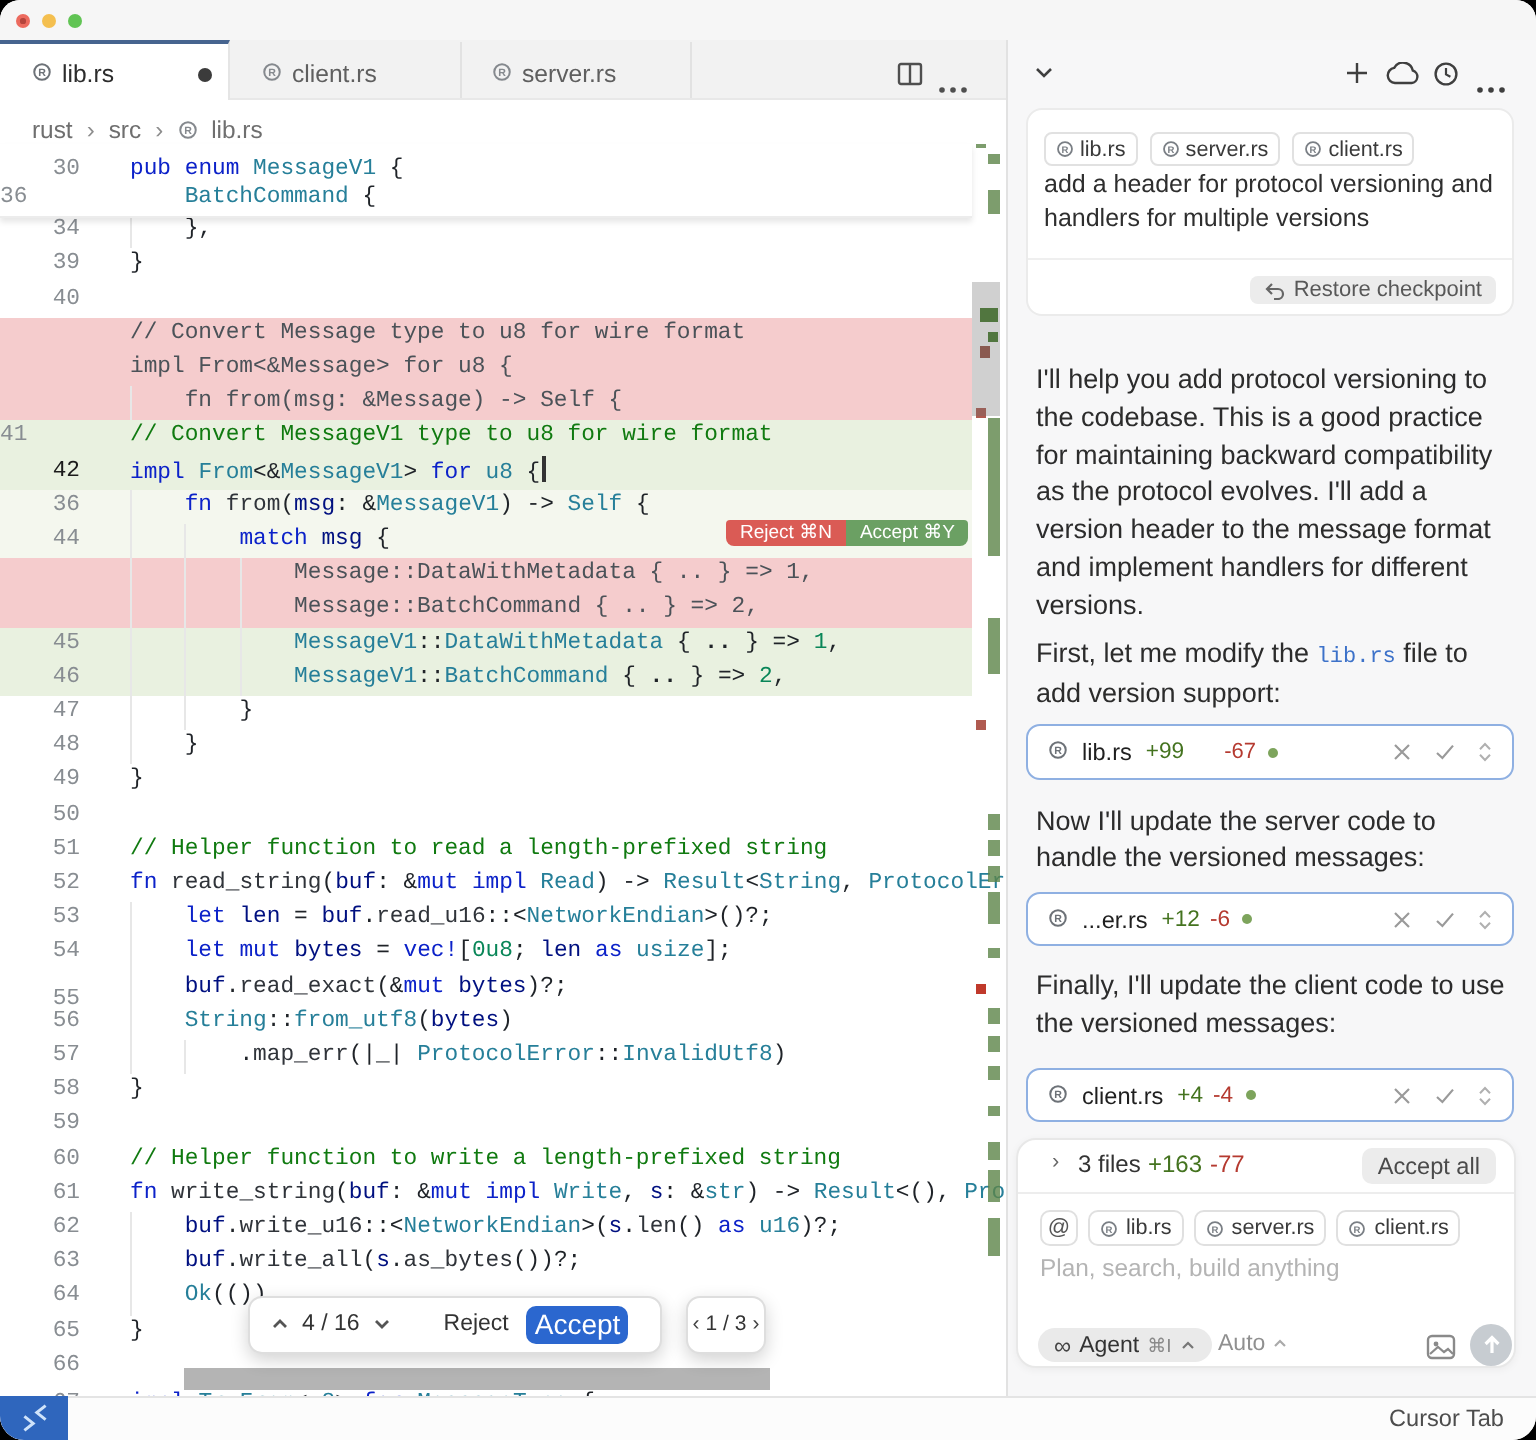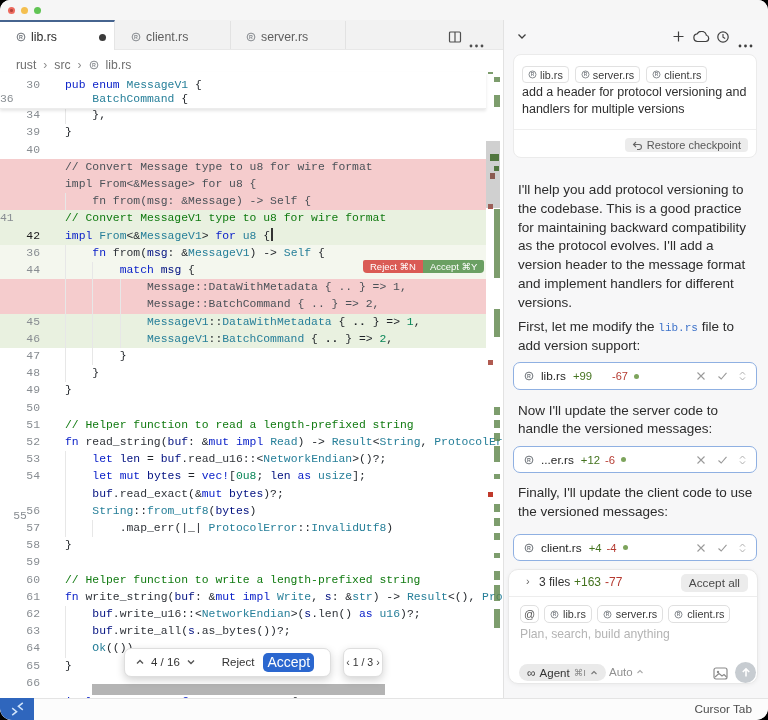--- a/index.html
+++ b/index.html
@@ -140,21 +140,21 @@
         <div style="position:absolute;left:0;top:451.2px;width:486px;height:17.2px;background:transparent"></div>
         <div style="position:absolute;left:65.0px;top:451.2px;width:1px;height:17.2px;background:#e7e7e7"></div>
         <div class="mono" style="position:absolute;left:0;top:451.2px;width:40px;height:17.2px;line-height:17.2px;text-align:right;color:#888d92">53</div>
         <div class="mono" style="position:absolute;left:65px;top:451.2px;height:17.2px;line-height:17.2px;white-space:nowrap">&nbsp;&nbsp;&nbsp;&nbsp;<span style="color:#0c22c9">let</span><span style="color:#1f2328">&nbsp;</span><span style="color:#001080">len</span><span style="color:#1f2328">&nbsp;=&nbsp;</span><span style="color:#001080">buf</span><span style="color:#1f2328">.</span><span style="color:#30343a">read_u16</span><span style="color:#1f2328">::&lt;</span><span style="color:#267f99">NetworkEndian</span><span style="color:#1f2328">&gt;()?;</span></div>
         <div style="position:absolute;left:0;top:468.4px;width:486px;height:17.2px;background:transparent"></div>
         <div style="position:absolute;left:65.0px;top:468.4px;width:1px;height:17.2px;background:#e7e7e7"></div>
         <div class="mono" style="position:absolute;left:0;top:468.4px;width:40px;height:17.2px;line-height:17.2px;text-align:right;color:#888d92">54</div>
         <div class="mono" style="position:absolute;left:65px;top:468.4px;height:17.2px;line-height:17.2px;white-space:nowrap">&nbsp;&nbsp;&nbsp;&nbsp;<span style="color:#0c22c9">let</span><span style="color:#1f2328">&nbsp;</span><span style="color:#0c22c9">mut</span><span style="color:#1f2328">&nbsp;</span><span style="color:#001080">bytes</span><span style="color:#1f2328">&nbsp;=&nbsp;</span><span style="color:#0c22c9">vec!</span><span style="color:#1f2328">[</span><span style="color:#098658">0u8</span><span style="color:#1f2328">;&nbsp;</span><span style="color:#001080">len</span><span style="color:#1f2328">&nbsp;</span><span style="color:#0c22c9">as</span><span style="color:#1f2328">&nbsp;</span><span style="color:#267f99">usize</span><span style="color:#1f2328">];</span></div>
         <div style="position:absolute;left:0;top:485.6px;width:486px;height:17.2px;background:transparent"></div>
         <div style="position:absolute;left:65.0px;top:485.6px;width:1px;height:17.2px;background:#e7e7e7"></div>
-        <div class="mono" style="position:absolute;left:0;top:508px;width:40px;height:17.2px;line-height:17.2px;text-align:center;color:#888d92">55</div>
+        <div class="mono" style="position:absolute;left:0;top:492px;width:40px;height:17.2px;line-height:17.2px;text-align:right;color:#888d92">55</div>
         <div class="mono" style="position:absolute;left:65px;top:485.6px;height:17.2px;line-height:17.2px;white-space:nowrap">&nbsp;&nbsp;&nbsp;&nbsp;<span style="color:#001080">buf</span><span style="color:#1f2328">.</span><span style="color:#30343a">read_exact</span><span style="color:#1f2328">(&amp;</span><span style="color:#0c22c9">mut</span><span style="color:#1f2328">&nbsp;</span><span style="color:#001080">bytes</span><span style="color:#1f2328">)?;</span></div>
         <div style="position:absolute;left:0;top:502.8px;width:486px;height:17.2px;background:transparent"></div>
         <div style="position:absolute;left:65.0px;top:502.8px;width:1px;height:17.2px;background:#e7e7e7"></div>
         <div class="mono" style="position:absolute;left:0;top:502.8px;width:40px;height:17.2px;line-height:17.2px;text-align:right;color:#888d92">56</div>
         <div class="mono" style="position:absolute;left:65px;top:502.8px;height:17.2px;line-height:17.2px;white-space:nowrap">&nbsp;&nbsp;&nbsp;&nbsp;<span style="color:#267f99">String</span><span style="color:#1f2328">::</span><span style="color:#267f99">from_utf8</span><span style="color:#1f2328">(</span><span style="color:#001080">bytes</span><span style="color:#1f2328">)</span></div>
         <div style="position:absolute;left:0;top:520.0px;width:486px;height:17.2px;background:transparent"></div>
         <div style="position:absolute;left:65.0px;top:520.0px;width:1px;height:17.2px;background:#e7e7e7"></div>
         <div style="position:absolute;left:92.3px;top:520.0px;width:1px;height:17.2px;background:#e7e7e7"></div>
         <div class="mono" style="position:absolute;left:0;top:520.0px;width:40px;height:17.2px;line-height:17.2px;text-align:right;color:#888d92">57</div>
         <div class="mono" style="position:absolute;left:65px;top:520.0px;height:17.2px;line-height:17.2px;white-space:nowrap">&nbsp;&nbsp;&nbsp;&nbsp;&nbsp;&nbsp;&nbsp;&nbsp;<span style="color:#1f2328">.</span><span style="color:#30343a">map_err</span><span style="color:#1f2328">(|_|&nbsp;</span><span style="color:#267f99">ProtocolError</span><span style="color:#1f2328">::</span><span style="color:#267f99">InvalidUtf8</span><span style="color:#1f2328">)</span></div>

